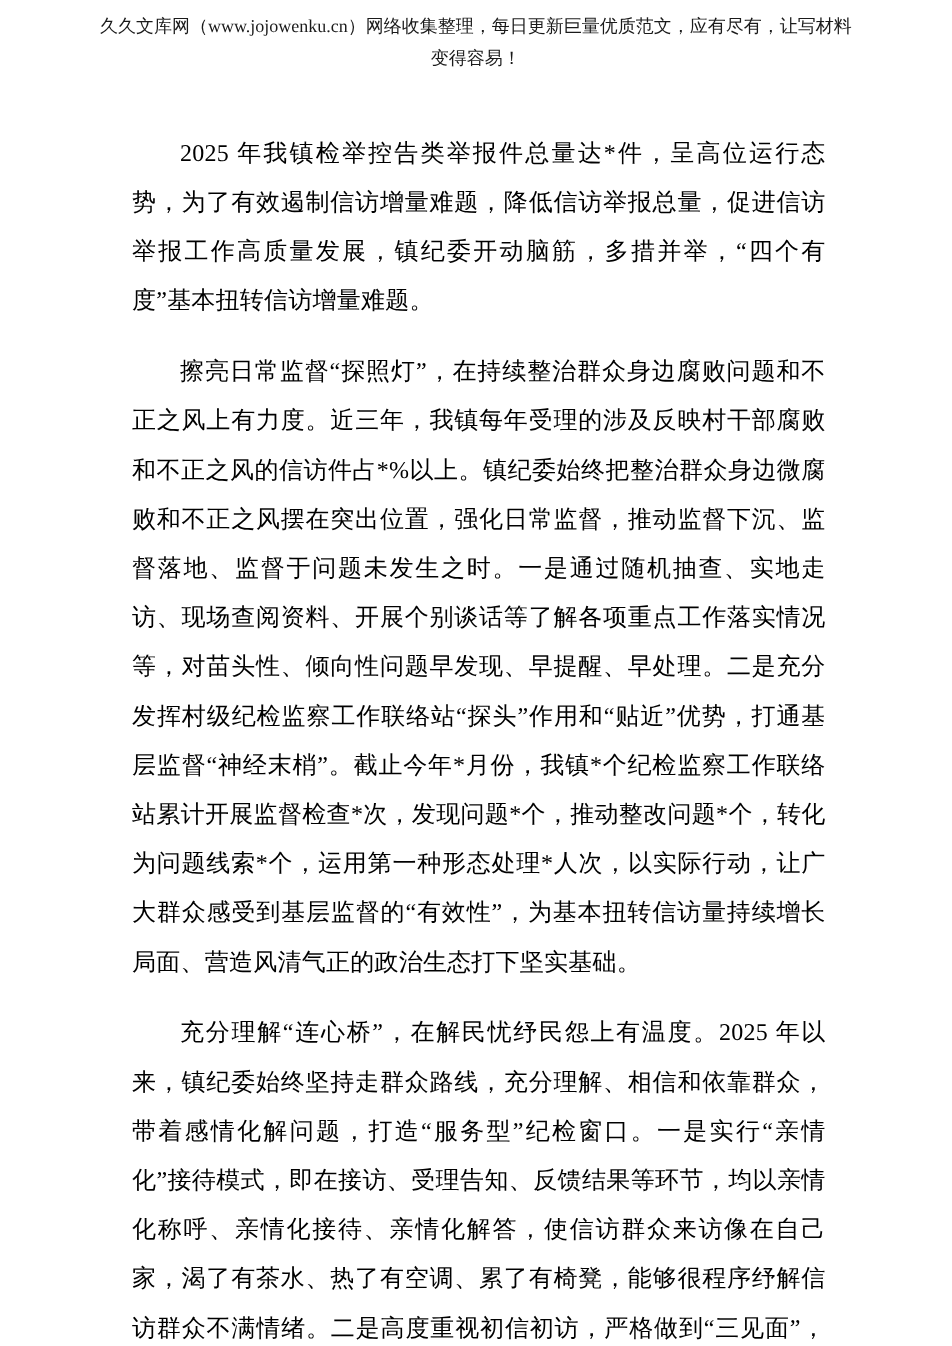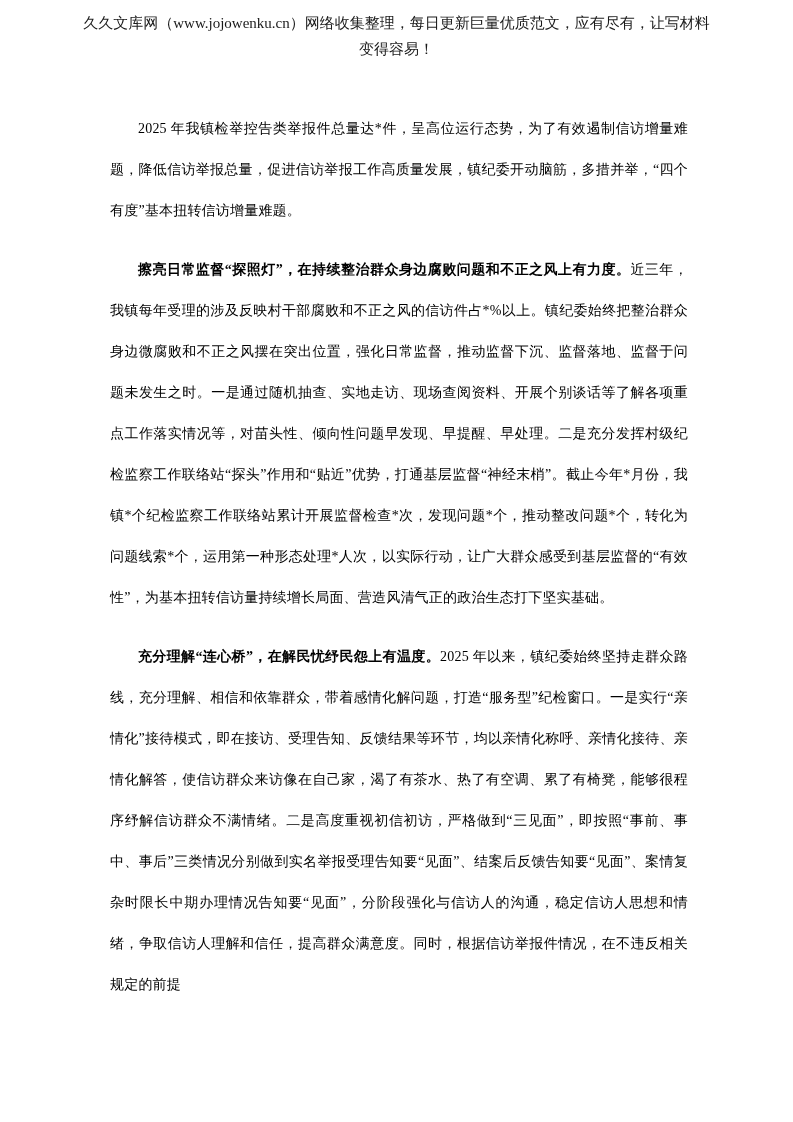--- a/index.html
+++ b/index.html
@@ -34,33 +34,33 @@
     text-decoration: none;
   }
   .content {
     position: absolute;
     top: 108px;
     left: 110px;
     width: 578px;
   }
   p.para {
     margin: 0 0 0 0;
-    font-size: 14px;
+    font-size: 20px;
     line-height: 41px;
     color: #000000;
     text-align: justify;
     text-justify: inter-ideograph;
     text-indent: 2em;
     letter-spacing: 0.2px;
   }
   p.para + p.para {
     margin-top: 18px;
   }
   .lead {
-    font-weight: bold;
+    font-weight: normal;
   }
 </style>
 </head>
 <body>
 
 <div class="page">
 
   <div class="watermark">
     <span>久久文库网（</span><a class="wm-link" href="#">www.jojowenku.cn</a><span>）网络收集整理，每日更新巨量优质范文，应有尽有，让写材料变得容易！</span>
   </div>

